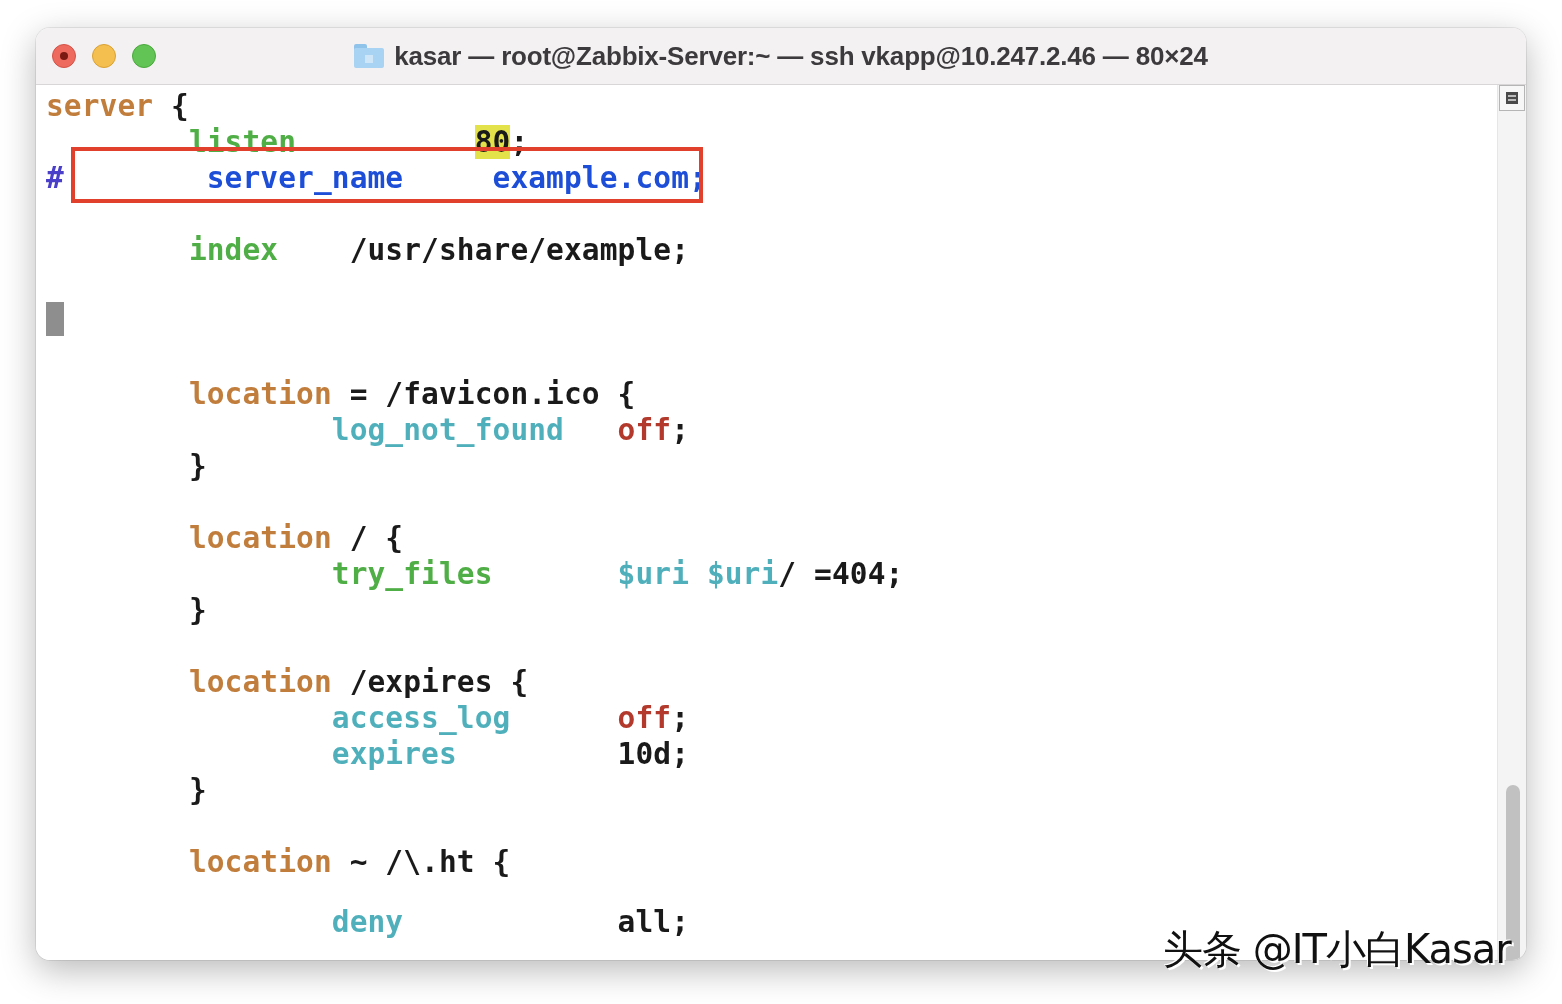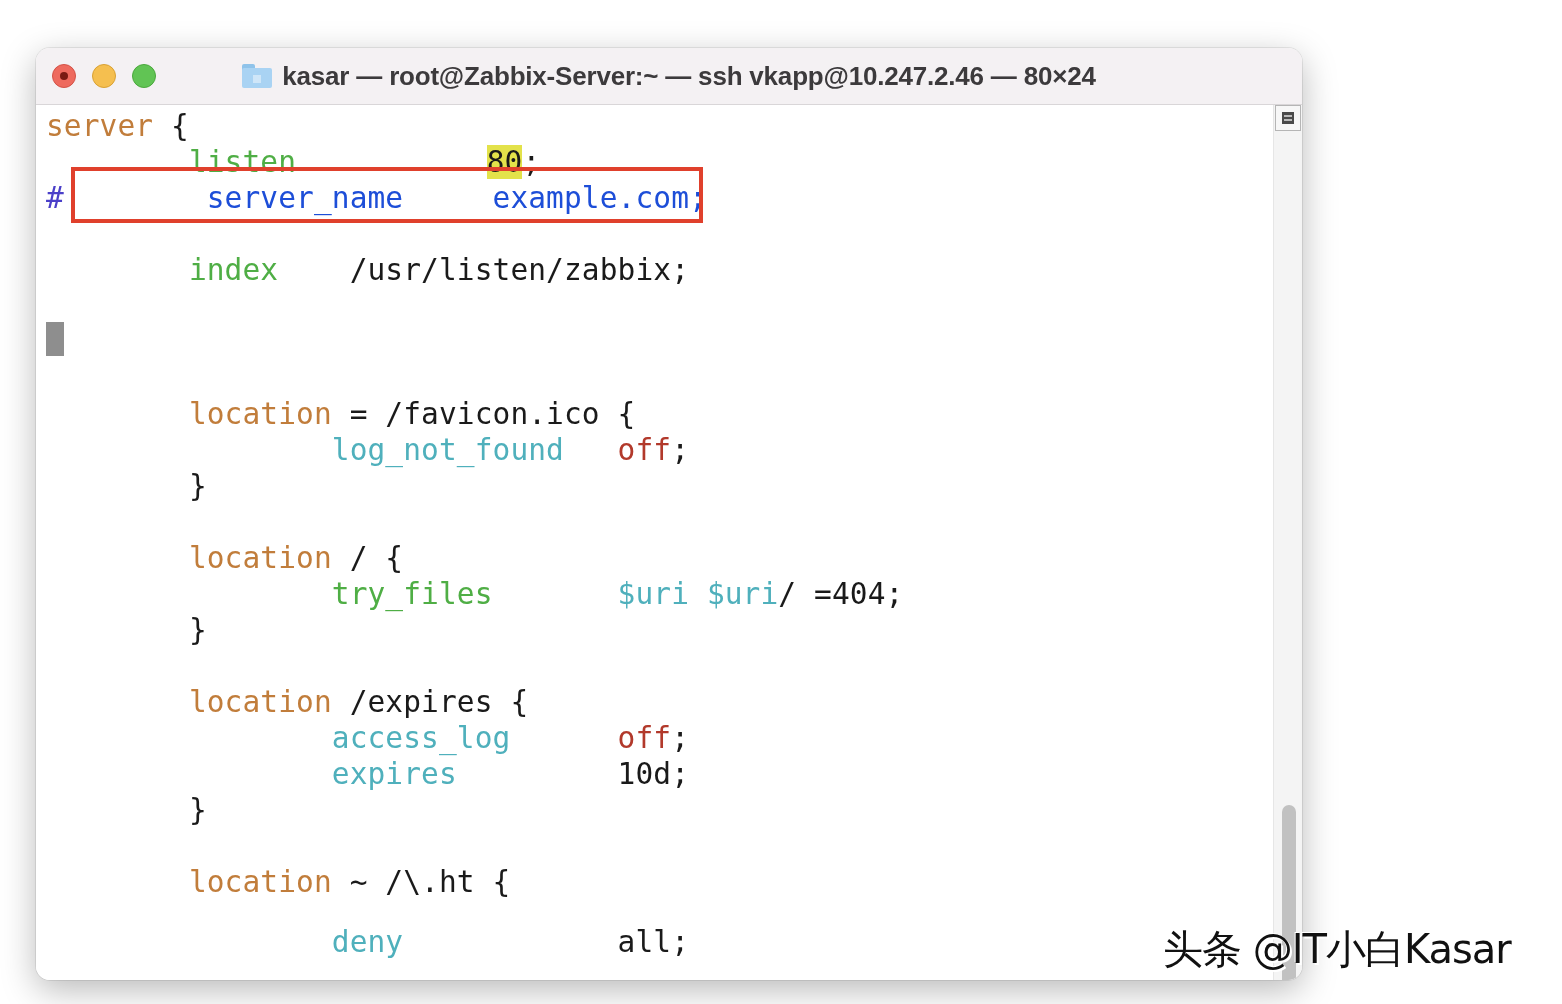--- a/index.html
+++ b/index.html
@@ -1,31 +1,31 @@
 <!DOCTYPE html>
 <html><head>
 <meta charset="utf-8">
 <style>
   html, body { margin:0; padding:0; }
   body { width:1562px; height:1004px; background:#ffffff; position:relative; overflow:hidden; font-family:"Liberation Sans", sans-serif; }
-  .window { position:absolute; left:36px; top:48px; width:1266px; height:932px; background:#fff; border-radius:14px; box-shadow:0 10px 35px rgba(0,0,0,0.28), 0 0 0 1px rgba(0,0,0,0.08); overflow:hidden; }
+  .window { position:absolute; left:36px; top:28px; width:1490px; height:932px; background:#fff; border-radius:14px; box-shadow:0 10px 35px rgba(0,0,0,0.28), 0 0 0 1px rgba(0,0,0,0.08); overflow:hidden; }
   .titlebar { position:absolute; left:0; top:0; right:0; height:56px; background:#f4f1f3; border-bottom:1px solid #d9d6d8; }
   .light { position:absolute; top:16px; width:24px; height:24px; border-radius:50%; box-sizing:border-box; }
   .light.close { left:16px; background:#ee6a5e; border:1px solid #d35247; }
   .light.close::after { content:""; position:absolute; left:7px; top:7px; width:8px; height:8px; border-radius:50%; background:#7a1a12; }
   .light.min { left:56px; background:#f5bf4f; border:1px solid #d9a133; }
   .light.max { left:96px; background:#61c454; border:1px solid #4aa83c; }
   .title { position:absolute; left:0; right:0; top:0; height:56px; display:flex; align-items:center; justify-content:center; font-size:26px; font-weight:bold; color:#3c3a3c; letter-spacing:-0.2px; }
   .folder { width:30px; height:24px; margin-right:10px; position:relative; }
   .folder .tab { position:absolute; left:0; top:0; width:13px; height:6px; background:#8fc3ea; border-radius:2px 2px 0 0; }
   .folder .body { position:absolute; left:0; top:4px; width:30px; height:20px; background:#a9d3f3; border-radius:2px; }
   .folder .home { position:absolute; left:11px; top:11px; width:8px; height:8px; background:#cfe6f8; }
   .term { position:absolute; left:0; top:57px; right:28px; bottom:0; background:#fff; }
   .line { position:absolute; left:10px; height:36px; line-height:36px; font-family:"DejaVu Sans Mono", monospace; font-size:29.5px; white-space:pre; color:#1a1a1a; letter-spacing:0.1px; }
-  .span { white-space:pre; }
+  .span { white-space:pre;font-weight:bold; }
   .hl { background:#e3e24a; }
   .cursor { position:absolute; left:10px; top:217px; width:18px; height:34px; background:#8e8e8e; }
   .redbox { position:absolute; left:35px; top:119px; width:632px; height:56px; border:4px solid #e0402c; box-sizing:border-box; }
   .scrollbar { position:absolute; right:0; top:57px; width:28px; bottom:0; background:#f4f4f4; border-left:1px solid #e6e6e6; }
   .split-btn { position:absolute; left:1px; top:0px; width:26px; height:26px; border:1px solid #b5b5b5; background:#f7f7f7; box-sizing:border-box; }
   .split-btn .g { position:absolute; left:6px; top:6px; width:12px; height:12px; background:#4a4a4a; }
   .split-btn .g::before { content:""; position:absolute; left:2px; top:3px; width:8px; height:2px; background:#bbb; }
   .split-btn .g::after { content:""; position:absolute; left:2px; top:7px; width:8px; height:2px; background:#bbb; }
   .thumb { position:absolute; left:8px; top:700px; width:14px; height:230px; background:#c1c1c1; border-radius:7px; }
   .watermark { position:absolute; left:1163px; top:922px; font-size:40px; color:#111; font-family:"DejaVu Sans", sans-serif; text-shadow:2px 2px 0 #fff, -1px -1px 0 #fff; letter-spacing:-1px; }
@@ -44,24 +44,24 @@
           <span class="body"></span>
           <span class="home"></span>
       </span>
       <span>kasar — root@Zabbix-Server:~ — ssh vkapp@10.247.2.46 — 80×24</span>
     </div>
   </div>
 
   <div class="term" id="term">
     <div class="cursor"></div>
   <div class="line" style="top: 3px;"><span class="span" style="color: rgb(193, 125, 59);">server</span><span class="span" style="color: rgb(26, 26, 26);"> {</span></div>
-      <div class="line" style="top: 39px;"><span class="span" style="color: rgb(26, 26, 26);">        </span><span class="span" style="color: rgb(79, 174, 69);">listen</span><span class="span" style="color: rgb(26, 26, 26);">          </span><span class="span hl" style="color: rgb(26, 26, 26); margin-left: 12px;">80</span><span class="span" style="color: rgb(26, 26, 26);">;</span></div>
+      <div class="line" style="top: 39px;"><span class="span" style="color: rgb(26, 26, 26);">        </span><span class="span" style="color: rgb(79, 174, 69);">listen</span><span class="span" style="color: rgb(26, 26, 26);">          </span><span class="span hl" style="color: rgb(26, 26, 26);">80</span><span class="span" style="color: rgb(26, 26, 26);">;</span></div>
       <div class="line" style="top: 75px;"><span class="span" style="color: rgb(74, 63, 201);">#</span><span class="span" style="color: #1d4ed8;">        server_name     example.com;</span></div>
       <div class="line" style="top: 111px;"></div>
-      <div class="line" style="top: 147px;"><span class="span" style="color: rgb(26, 26, 26);">        </span><span class="span" style="color: rgb(79, 174, 69);">index</span><span class="span" style="color: rgb(26, 26, 26);">    /usr/listen/zabbix;</span></div>
+      <div class="line" style="top: 147px;"><span class="span" style="color: rgb(26, 26, 26);">        </span><span class="span" style="color: rgb(79, 174, 69);">index</span><span class="span" style="color: rgb(26, 26, 26);">    /usr/share/example;</span></div>
       <div class="line" style="top: 183px;"></div>
       <div class="line" style="top: 255px;"></div>
       <div class="line" style="top: 291px;"><span class="span" style="color: rgb(26, 26, 26);">        </span><span class="span" style="color: rgb(193, 125, 59);">location</span><span class="span" style="color: rgb(26, 26, 26);"> = /favicon.ico {</span></div>
       <div class="line" style="top: 327px; text-align: right;"><span class="span" style="color: rgb(26, 26, 26);">                </span><span class="span" style="color: rgb(79, 176, 188);">log_not_found</span><span class="span" style="color: rgb(26, 26, 26);">   </span><span class="span" style="color: rgb(178, 57, 43);">off</span><span class="span" style="color: rgb(26, 26, 26);">;</span></div>
       <div class="line" style="top: 363px;"><span class="span" style="color: rgb(26, 26, 26);">        }</span></div>
       <div class="line" style="top: 399px;"></div>
       <div class="line" style="top: 435px; text-align: right;"><span class="span" style="color: rgb(26, 26, 26);">        </span><span class="span" style="color: rgb(193, 125, 59);">location</span><span class="span" style="color: rgb(26, 26, 26);"> / {</span></div>
       <div class="line" style="top: 471px;"><span class="span" style="color: rgb(26, 26, 26);">                </span><span class="span" style="color: rgb(79, 174, 69);">try_files</span><span class="span" style="color: rgb(26, 26, 26);">       </span><span class="span" style="color: rgb(79, 176, 188);">$uri</span><span class="span" style="color: rgb(26, 26, 26);"> </span><span class="span" style="color: rgb(79, 176, 188);">$uri</span><span class="span" style="color: rgb(26, 26, 26);">/ =404;</span></div>
       <div class="line" style="top: 507px;"><span class="span" style="color: rgb(26, 26, 26);">        }</span></div>
       <div class="line" style="top: 543px;"></div>

